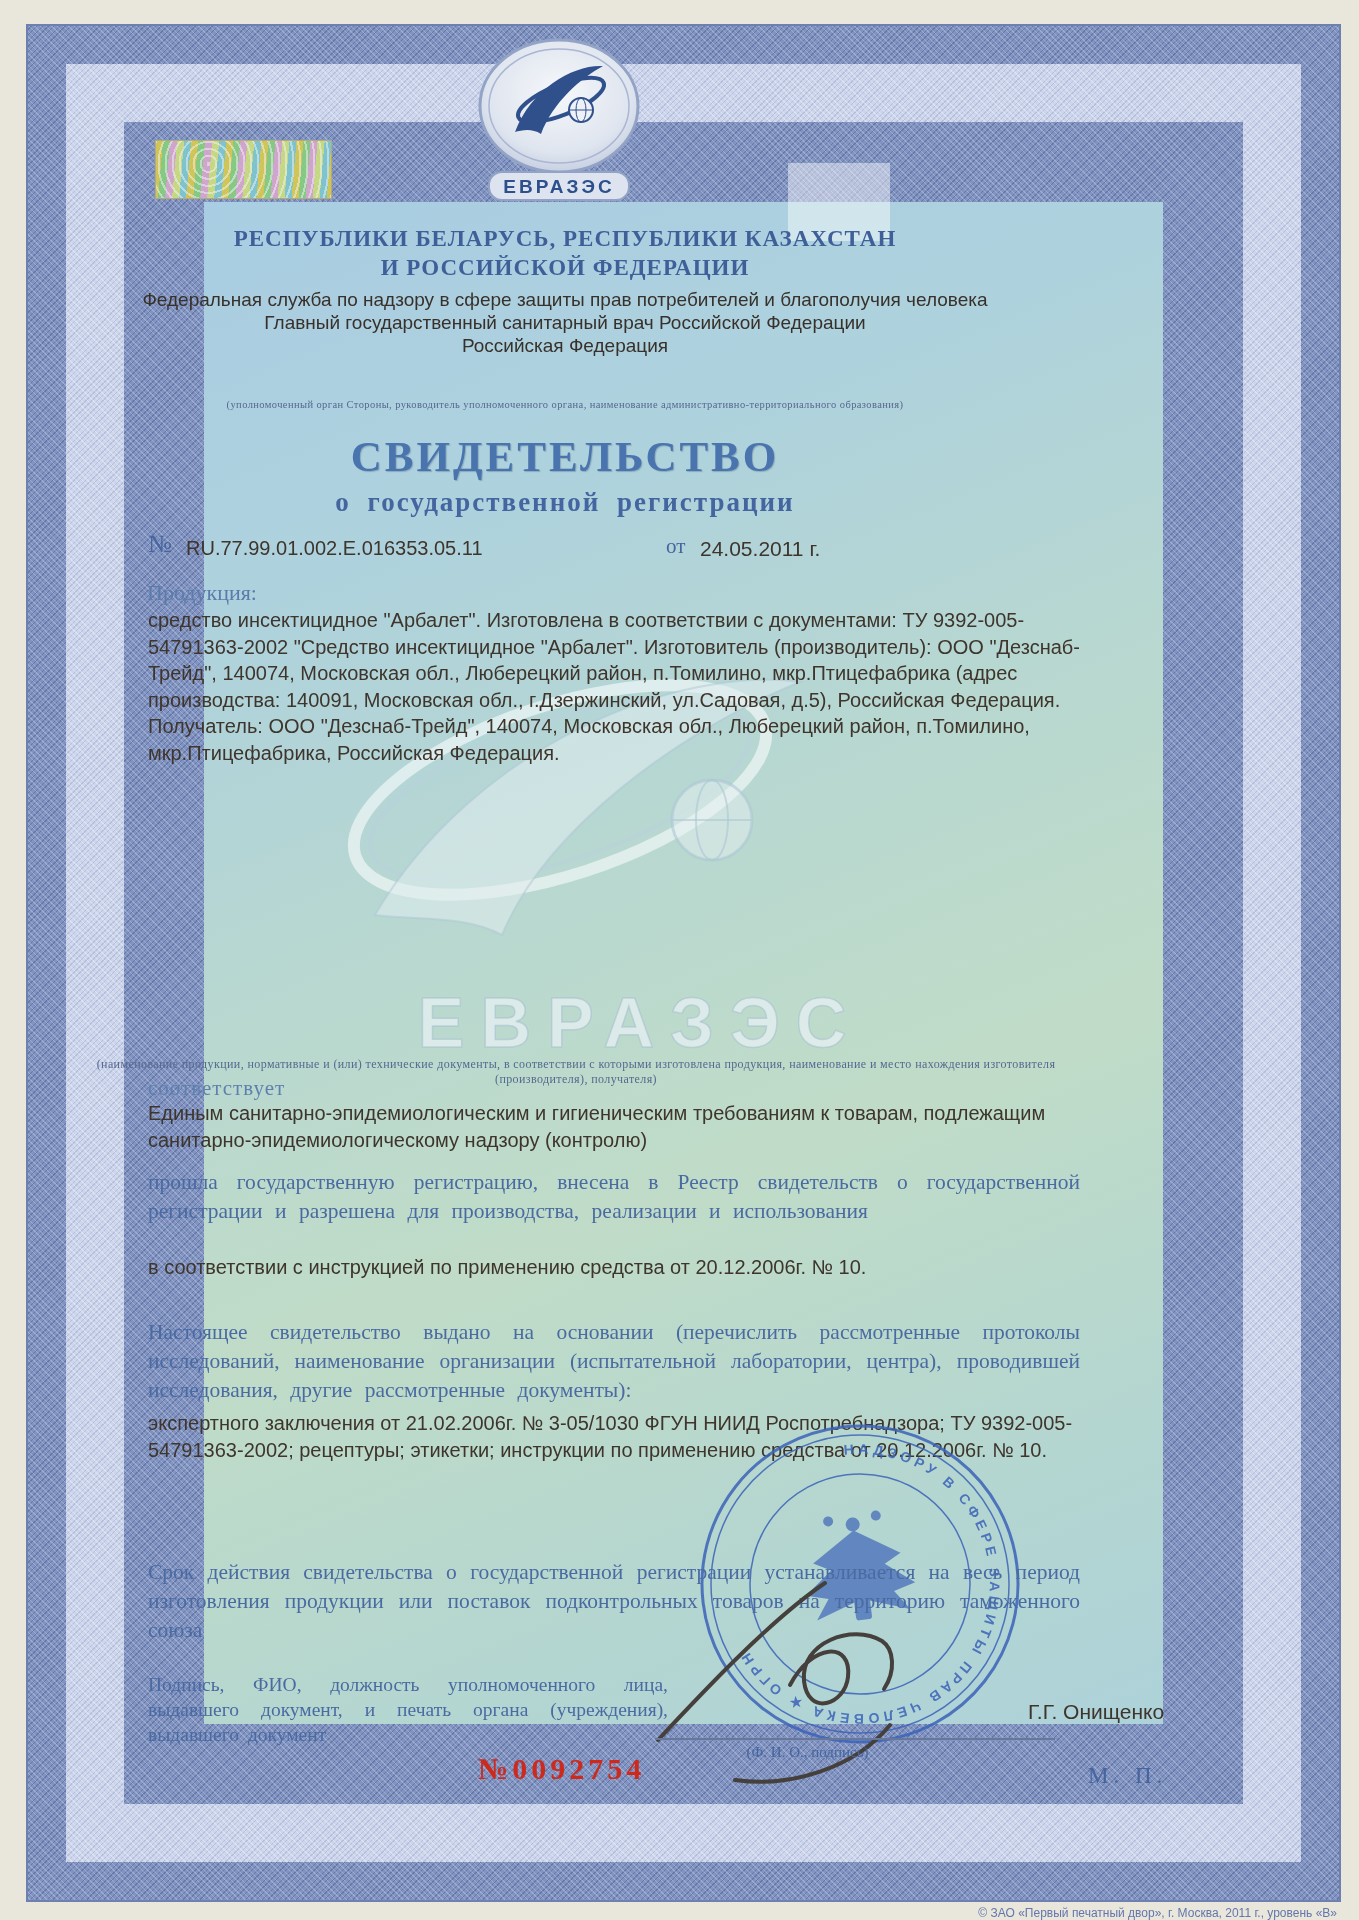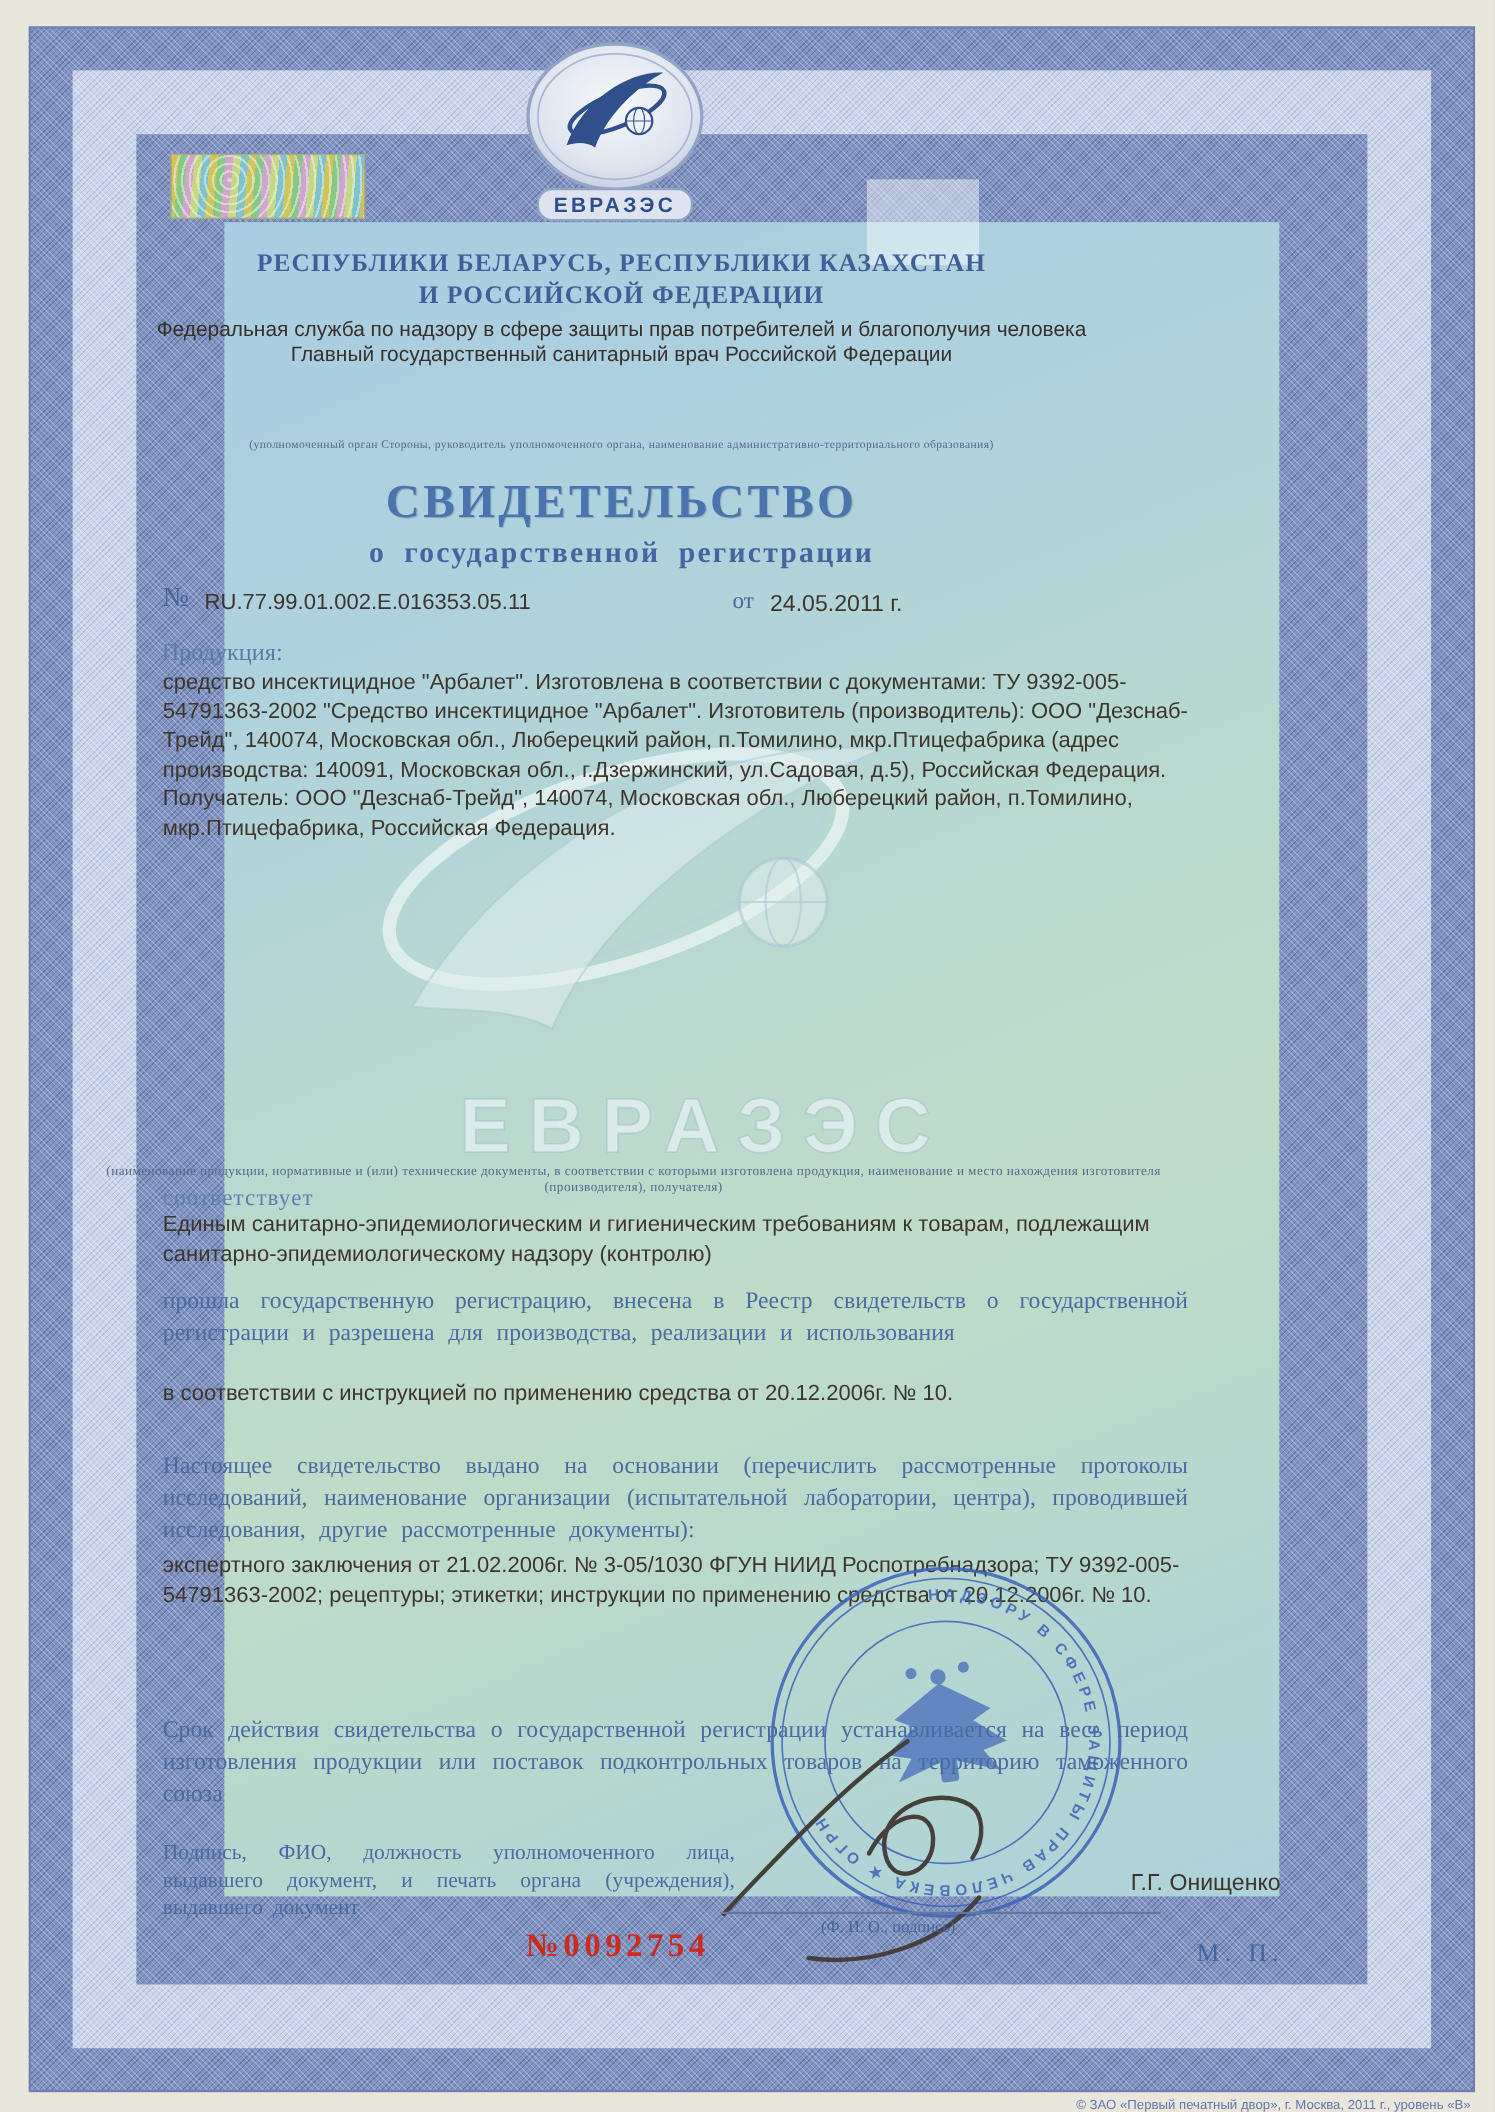--- a/index.html
+++ b/index.html
@@ -96,20 +96,21 @@
     </g>
     <text x="385" y="412" text-anchor="middle" font-family="Liberation Sans, sans-serif" font-size="70" font-weight="bold" letter-spacing="16" fill="rgba(238,246,250,.85)" stroke="rgba(150,176,204,.5)" stroke-width="1.5">ЕВРАЗЭС</text>
   </svg>
 
   <div class="abs center" style="left:105px;top:224px;width:920px;">
     <div class="hdr1">РЕСПУБЛИКИ БЕЛАРУСЬ, РЕСПУБЛИКИ КАЗАХСТАН</div>
     <div class="hdr1">И РОССИЙСКОЙ ФЕДЕРАЦИИ</div>
     <div style="height:6px;"></div>
     <div class="agency">Федеральная служба по надзору в сфере защиты прав потребителей и благополучия человека</div>
     <div class="agency">Главный государственный санитарный врач Российской Федерации</div>
+    <div class="agency">Российская Федерация</div>
   </div>
   <div class="abs center tiny-note" style="left:105px;top:399px;width:920px;">(уполномоченный орган Стороны, руководитель уполномоченного органа, наименование административно-территориального образования)</div>
 
   <div class="abs center cert-title" style="left:105px;top:432px;width:920px;">СВИДЕТЕЛЬСТВО</div>
   <div class="abs center cert-sub" style="left:105px;top:487px;width:920px;">о государственной регистрации</div>
 
   <div class="abs ser-blue" style="left:148px;top:530px;font-size:25px;">№</div>
   <div class="abs sans-dark" style="left:186px;top:537px;font-size:20px;">RU.77.99.01.002.Е.016353.05.11</div>
   <div class="abs ser-blue" style="left:666px;top:534px;font-size:21px;">от</div>
   <div class="abs sans-dark" style="left:700px;top:537px;font-size:21px;">24.05.2011 г.</div>

